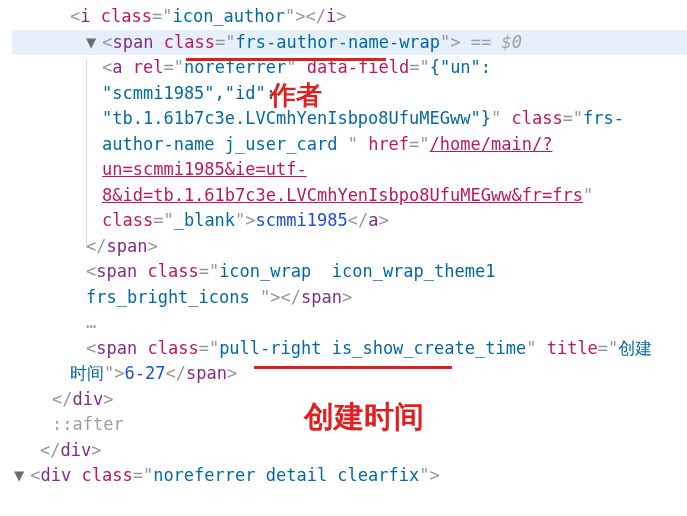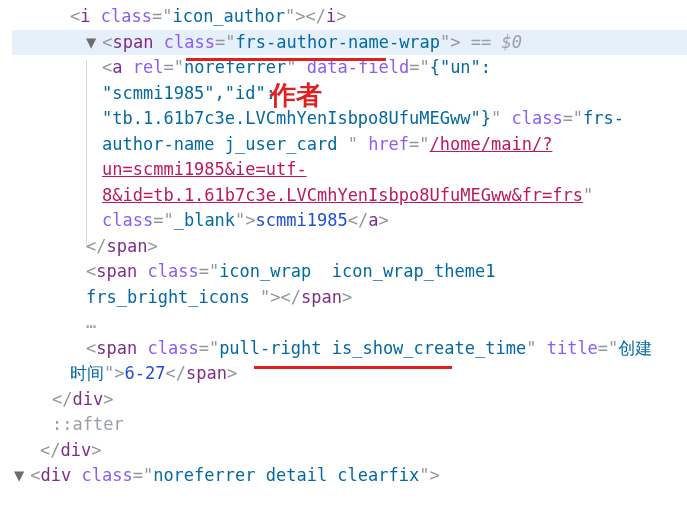--- a/index.html
+++ b/index.html
@@ -8,21 +8,21 @@
 .ind1{padding-left:58px}
 .ind2{padding-left:74px;position:relative}
 .ind3{padding-left:90px}
 .ind0{padding-left:40px}
 .indm1{padding-left:28px}
 .ind2b{padding-left:74px}
 .hl{background:#e6f0fa}
 .tri{display:inline-block;color:#6d6d6d;margin-right:6px;user-select:none}
 .brk{color:#93979b}
 .tag{color:#7d2d87}
-.attr{color:#8b5cf6}
+.attr{color:#be185d}
 .val{color:#0369a1}
 .txt{color:#1d4ed8}
 .link{color:#be185d;text-decoration:underline}
 .dollar{color:#9aa0a6;font-style:italic}
 .eqeq{color:#9aa0a6}
 .tail{color:#9aa0a6}
 .ann{position:absolute;color:#e02020;font-family:"Microsoft YaHei","PingFang SC",sans-serif;font-weight:600;pointer-events:none}
 .under{position:absolute;height:3px;background:#e02020;pointer-events:none}
 #ann-author{left:270px;top:76px;font-size:26px}
 #under1{left:186px;top:58px;width:200px}
@@ -32,20 +32,21 @@
 .guide{position:absolute;left:86px;top:60px;width:1px;height:188px;background:#d9d9d9}
 </style>
 </head>
 <body>
 <div class="pane wrap">
 <div class="guide"></div>
 
 <span id="under1" class="under"></span>
 <span id="under2" class="under"></span>
 <span id="ann-author" class="ann">作者</span>
+<span id="ann-time" class="ann">创建时间</span>
 
 <div class="row ind1"><span class="brk">&lt;</span><span class="tag">i</span> <span class="attr">class</span><span class="brk">="</span><span class="val">icon_author</span><span class="brk">"&gt;&lt;/</span><span class="tag">i</span><span class="brk">&gt;</span></div>
 
 <div class="row ind2 hl"><span class="tri">▼</span><span class="brk">&lt;</span><span class="tag">span</span> <span class="attr">class</span><span class="brk">="</span><span class="val">frs-author-name-wrap</span><span class="brk">"&gt;</span> <span class="eqeq">== </span><span class="dollar">$0</span></div>
 
 <div class="row ind3"><span class="brk">&lt;</span><span class="tag">a</span> <span class="attr">rel</span><span class="brk">="</span><span class="val">noreferrer</span><span class="brk">"</span> <span class="attr">data-field</span><span class="brk">="</span><span class="val">{"un":</span></div>
 <div class="row ind3"><span class="val">"scmmi1985","id":</span></div>
 <div class="row ind3"><span class="val">"tb.1.61b7c3e.LVCmhYenIsbpo8UfuMEGww"}</span><span class="brk">"</span> <span class="attr">class</span><span class="brk">="</span><span class="val">frs-</span></div>
 <div class="row ind3"><span class="val">author-name j_user_card </span><span class="brk">"</span> <span class="attr">href</span><span class="brk">="</span><span class="link">/home/main/?</span></div>
 <div class="row ind3"><span class="link">un=scmmi1985&amp;ie=utf-</span></div>

